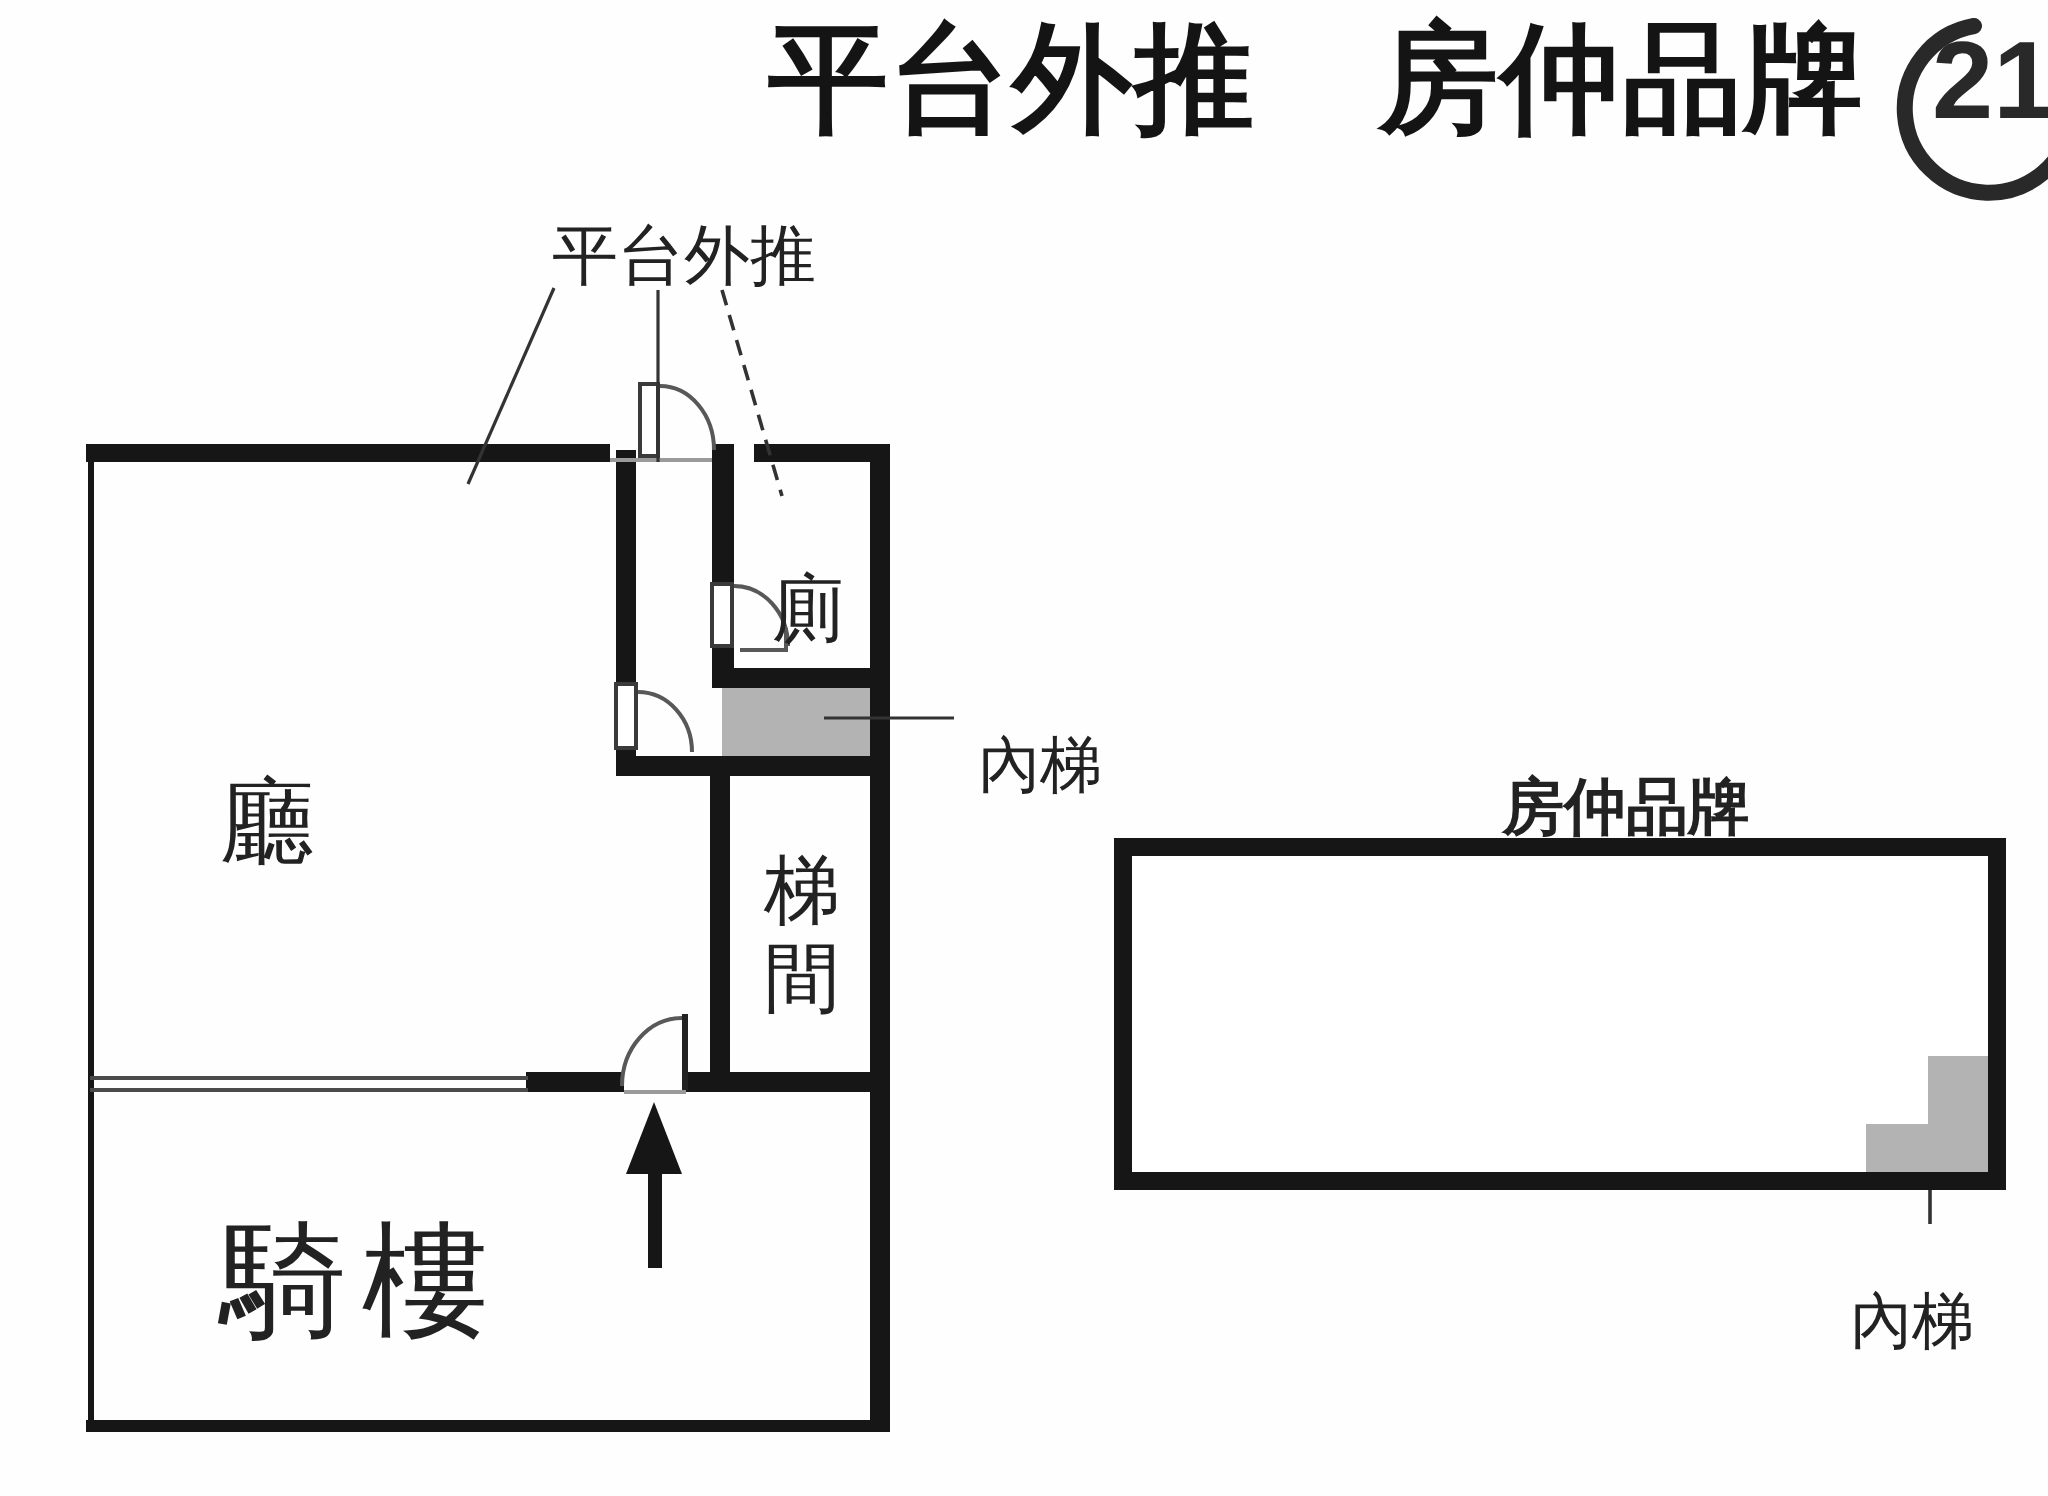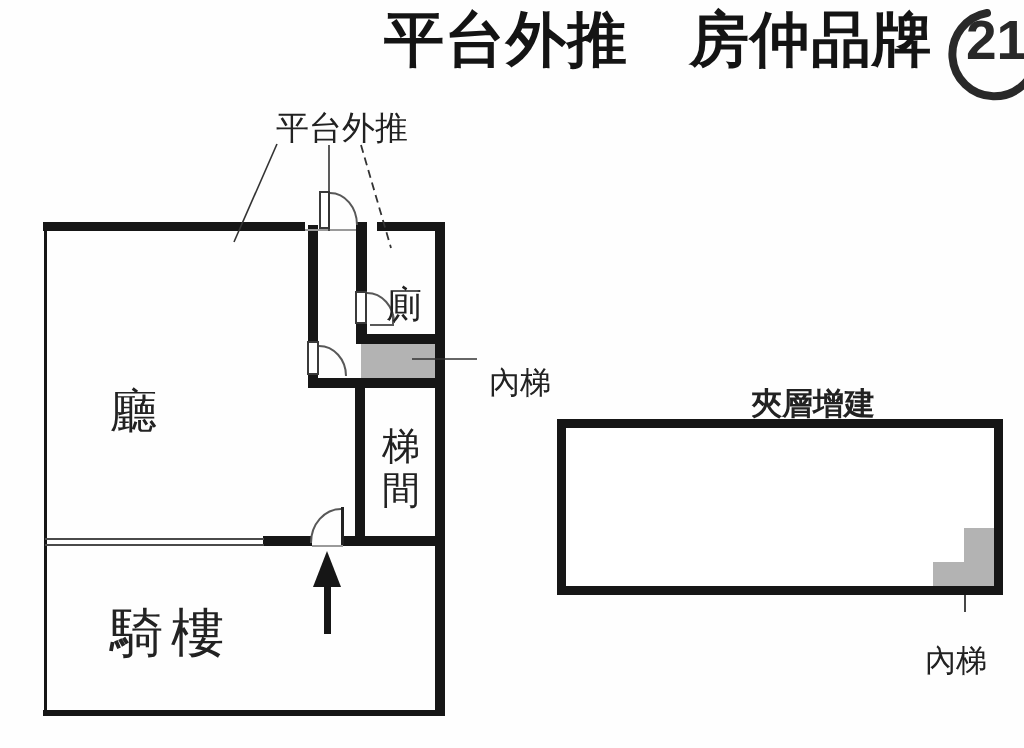--- a/index.html
+++ b/index.html
@@ -29,21 +29,21 @@
     position:absolute;left:557px;top:419px;width:446px;height:176px;
     border:9px solid #161616;box-sizing:border-box;background:#ffffff;
   }
   
   .lbl{position:absolute;color:#222222;font-weight:500;}
   .lbl.platform{left:260px;top:106px;font-size:33px;margin-left:16px;}
   .lbl.living{left:110px;top:380px;font-size:47px;}
   .lbl.toilet{left:386px;top:280px;font-size:37px;}
   .lbl.stairhall{left:376px;top:424px;width:44px;font-size:38px;line-height:44px;word-break:break-all;text-align:right;}
   .lbl.innerstairs-l{left:489px;top:362px;font-size:31px;}
-  .lbl.arcade{left:110px;top:598px;font-size:53px;letter-spacing:8px;}
+  .lbl.arcade{left:110px;top:598px;font-size:63px;letter-spacing:8px;}
   .lbl.mezztitle{left:751px;top:383px;font-size:31px;font-weight:600;}
   .lbl.innerstairs-r{left:925px;top:640px;font-size:31px;}
   svg{position:absolute;left:0;top:0;pointer-events:none;}
 </style>
 </head>
 <body>
 
 <div id="stage">
 
   <div class="abs title">平台外推　房仲品牌</div>
@@ -99,20 +99,20 @@
 
     <div class="lbl platform">平台外推</div>
     <div class="lbl living">廳</div>
     <div class="lbl toilet">廁</div>
     <div class="lbl stairhall">梯間</div>
     <div class="lbl innerstairs-l">內梯</div>
     <div class="lbl arcade">騎樓</div>
   </div>
 
   <div>
-    <div class="lbl mezztitle">夾層增建</div>
+    <div class="lbl mezztitle">房仲品牌</div>
     <div class="mezz"></div>
     <div class="gray" style="left:964px;top:528px;width:30px;height:58px;"></div>
     <div class="gray" style="left:933px;top:562px;width:31px;height:24px;"></div>
     <div class="lbl innerstairs-r">內梯</div>
   </div>
 
 </div>
 
 </body></html>

